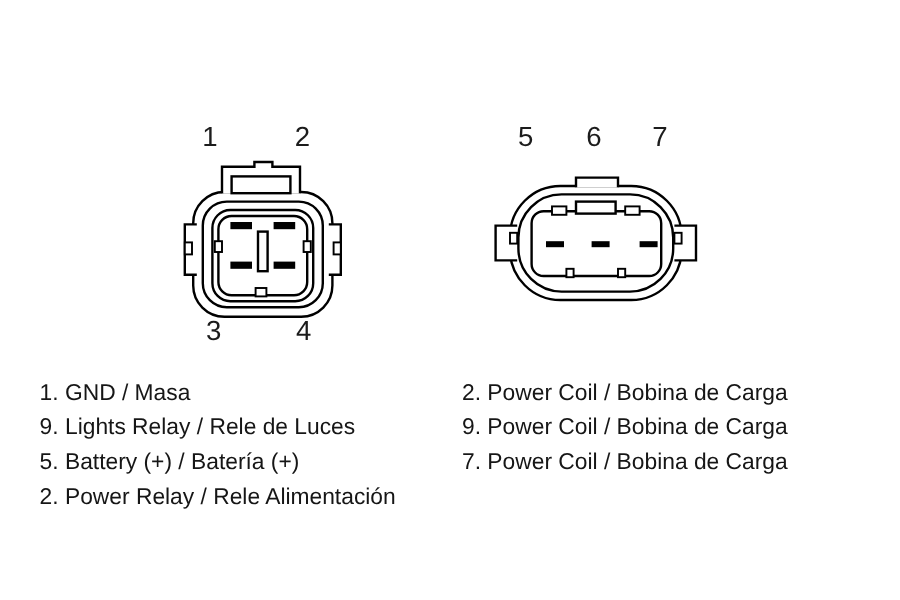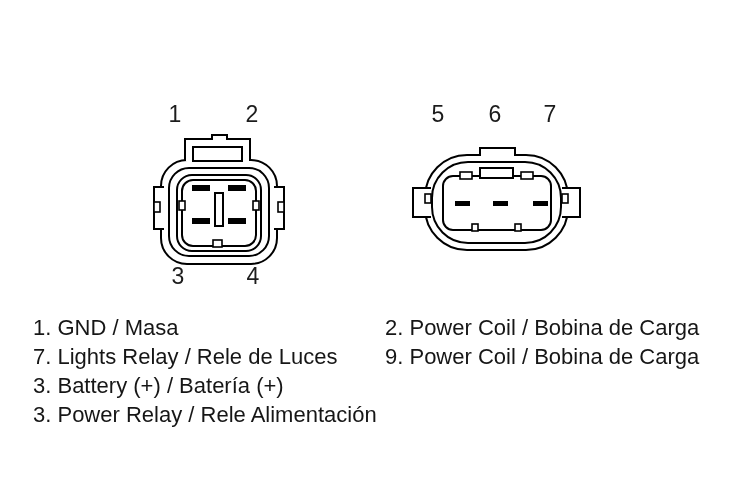--- a/index.html
+++ b/index.html
@@ -10,21 +10,21 @@
   }
   .canvas{
     position:relative;width:750px;height:500px;background:#ffffff;
   }
   .pin-num{
     position:absolute;transform:translate(-50%,-50%);
     font-size:23px;color:#1c1c1c;line-height:1;white-space:nowrap;
   }
   .connector-svg{position:absolute;}
   .legend{
-    position:absolute;font-size:22px;line-height:29px;color:#161616;
+    position:absolute;font-size:19px;line-height:29px;color:#161616;
     white-space:nowrap;
   }
   
   .ln{fill:#ffffff;stroke:#000000;stroke-width:2;}
   .ln-open{fill:#ffffff;stroke:#000000;stroke-width:2;}
   .ln-none{fill:none;stroke:#000000;stroke-width:2;}
   .notch{fill:#ffffff;stroke:#000000;stroke-width:1.6;}
   .blade{fill:#000000;stroke:none;}
   .keyway{fill:#ffffff;stroke:#000000;stroke-width:2;}
 </style>
@@ -94,23 +94,24 @@
     <rect x="50" y="61" width="15" height="5" class="blade"></rect>
     <rect x="88" y="61" width="15" height="5" class="blade"></rect>
     <rect x="128" y="61" width="15" height="5" class="blade"></rect>
 
     <rect x="67" y="84" width="6" height="7" class="notch"></rect>
     <rect x="110" y="84" width="6" height="7" class="notch"></rect>
   </svg>
 
   <div class="legend" style="left:33px;top:313px">
     <div class="legend-line">1. GND / Masa</div>
-    <div class="legend-line">7. Lights Relay / Rele de Luces</div>
-    <div class="legend-line">3. Battery (+) / Batería (+)</div>
-    <div class="legend-line">3. Power Relay / Rele Alimentación</div>
+    <div class="legend-line">9. Lights Relay / Rele de Luces</div>
+    <div class="legend-line">5. Battery (+) / Batería (+)</div>
+    <div class="legend-line">2. Power Relay / Rele Alimentación</div>
   </div>
 
   <div class="legend" style="left:385px;top:313px">
     <div class="legend-line">2. Power Coil / Bobina de Carga</div>
     <div class="legend-line">9. Power Coil / Bobina de Carga</div>
+    <div class="legend-line">7. Power Coil / Bobina de Carga</div>
   </div>
 
 </div>
 
 </body></html>

